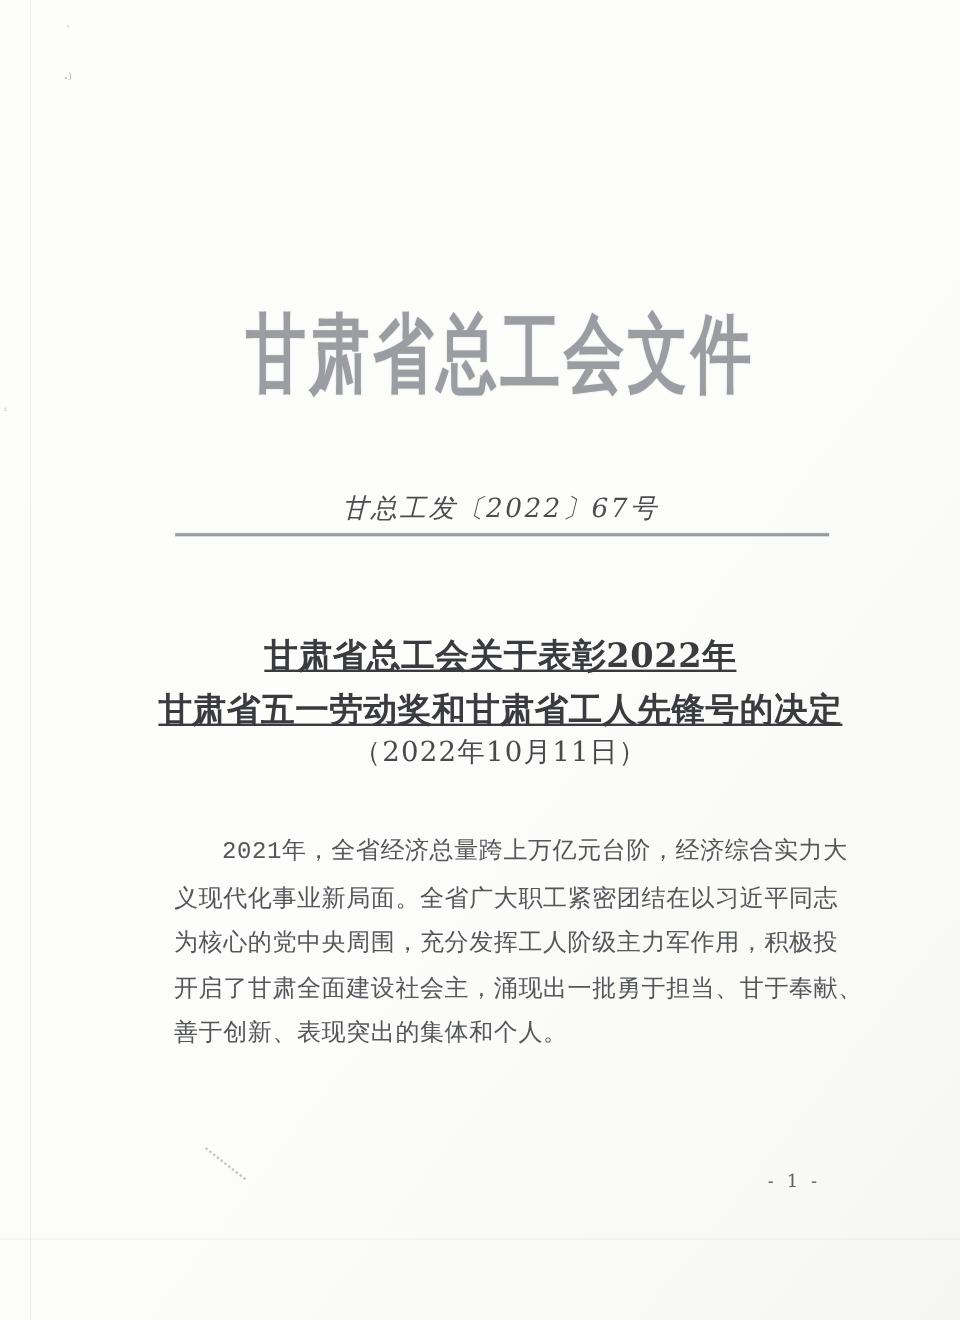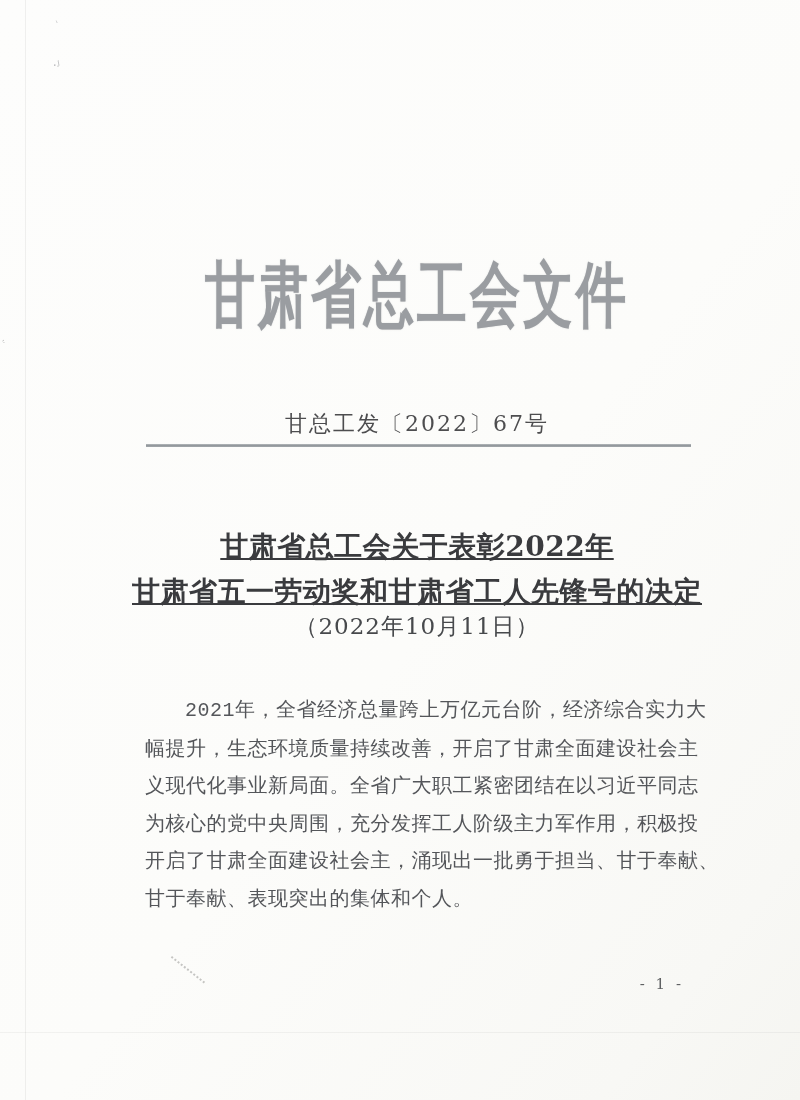--- a/index.html
+++ b/index.html
@@ -47,20 +47,21 @@
     transform: scaleY(1.42);
     transform-origin: center top;
     white-space: nowrap;
     text-shadow: 0 0 1px rgba(154,157,161,0.55);
   }
   .doc-number {
     top: 409px;
     font-size: 22px;
     color: #4d4d4f;
     letter-spacing: 2px;
+    font-style: italic;
   }
   .header-rule {
     position: absolute; left: 146px; top: 444px; width: 545px; height: 3px;
     background: linear-gradient(180deg, #b4b9bc 0%, #8d9297 60%, #a9aeb1 100%);
   }
   .title-block {
     top: 524px;
     line-height: 45px;
     font-size: 28px;
     font-weight: 700;
@@ -116,22 +117,21 @@
 
   <div class="centered title-block">
     <div>甘肃省总工会关于表彰2022年</div>
     <div>甘肃省五一劳动奖和甘肃省工人先锋号的决定</div>
   </div>
 
   <div class="centered date-line">（2022年10月11日）</div>
 
   <div class="body-block">
     <div class="body-line first">2021年，全省经济总量跨上万亿元台阶，经济综合实力大</div>
-    <div class="body-line">幅提升，生态环境质量持续改善，开启了甘肃全面建设社会主</div>
     <div class="body-line">义现代化事业新局面。全省广大职工紧密团结在以习近平同志</div>
     <div class="body-line">为核心的党中央周围，充分发挥工人阶级主力军作用，积极投</div>
     <div class="body-line">开启了甘肃全面建设社会主，涌现出一批勇于担当、甘于奉献、</div>
-    <div class="body-line last">甘于奉献、表现突出的集体和个人。</div>
+    <div class="body-line last">善于创新、表现突出的集体和个人。</div>
   </div>
 
   <div class="page-number">- 1 -</div>
 
 </div>
 
 </body></html>

